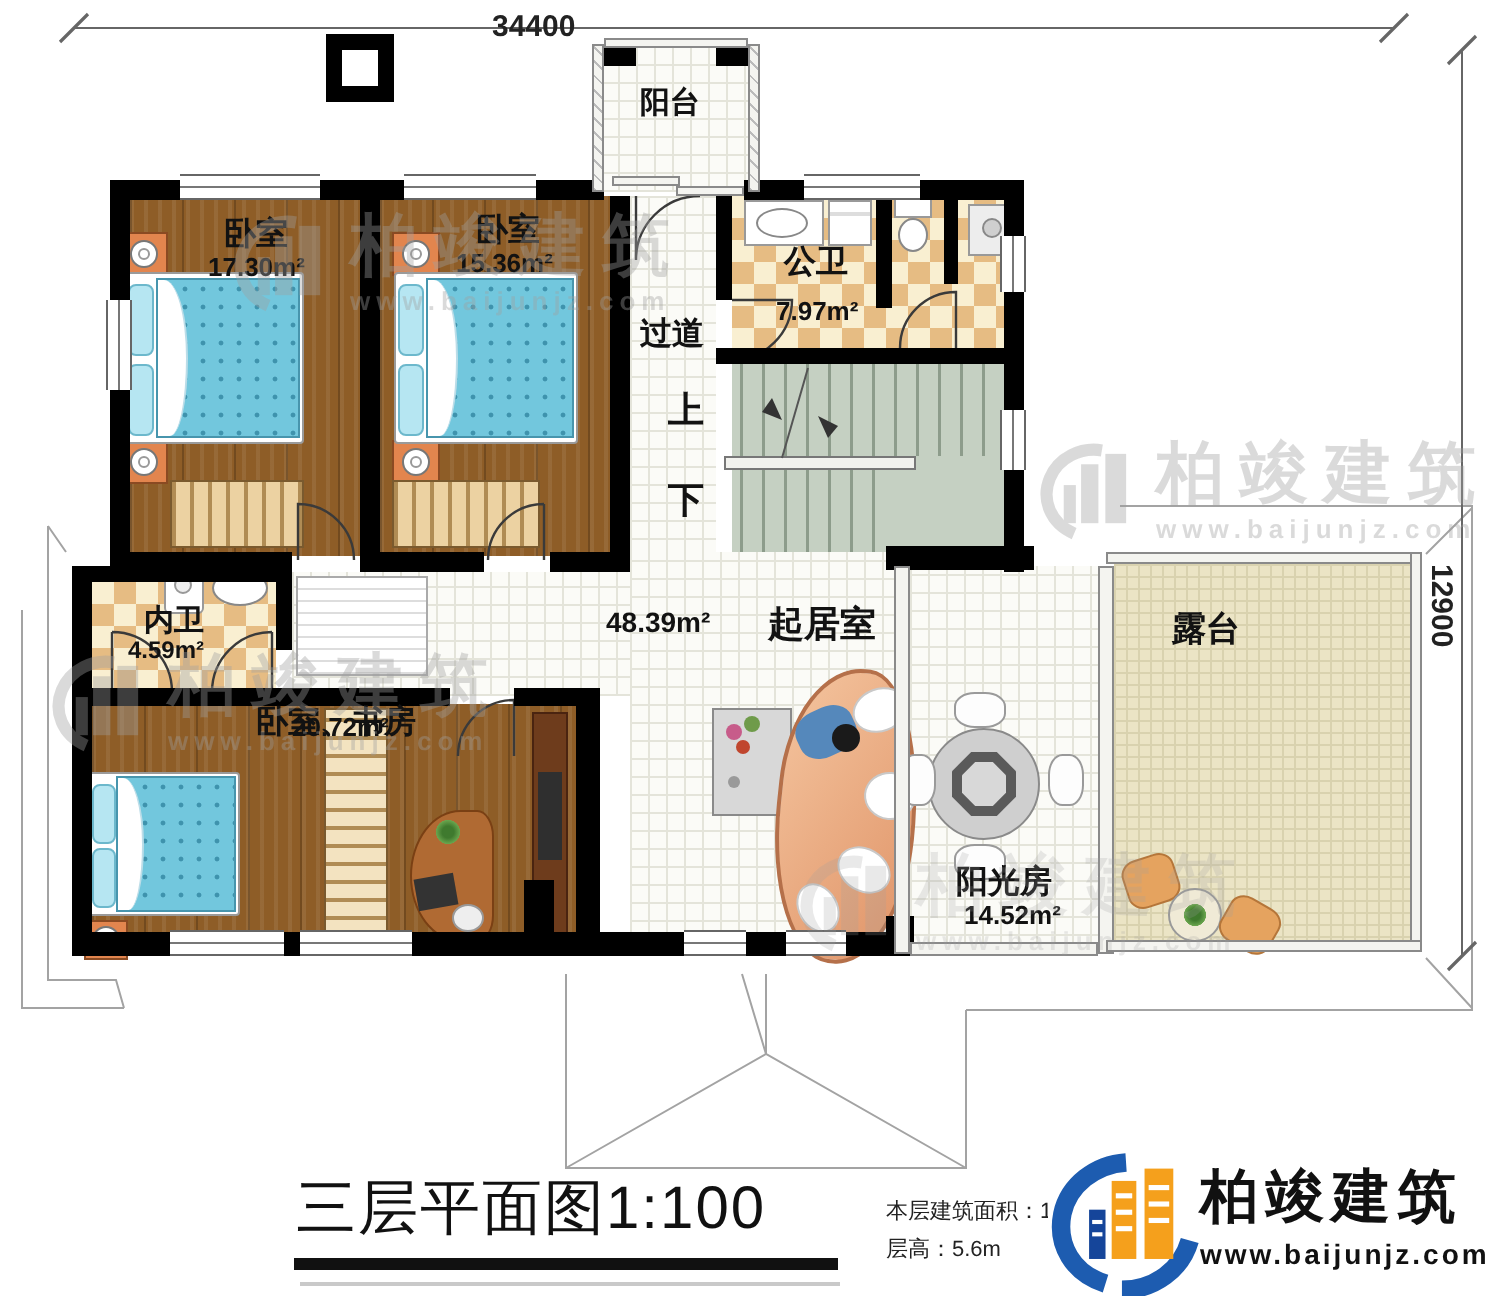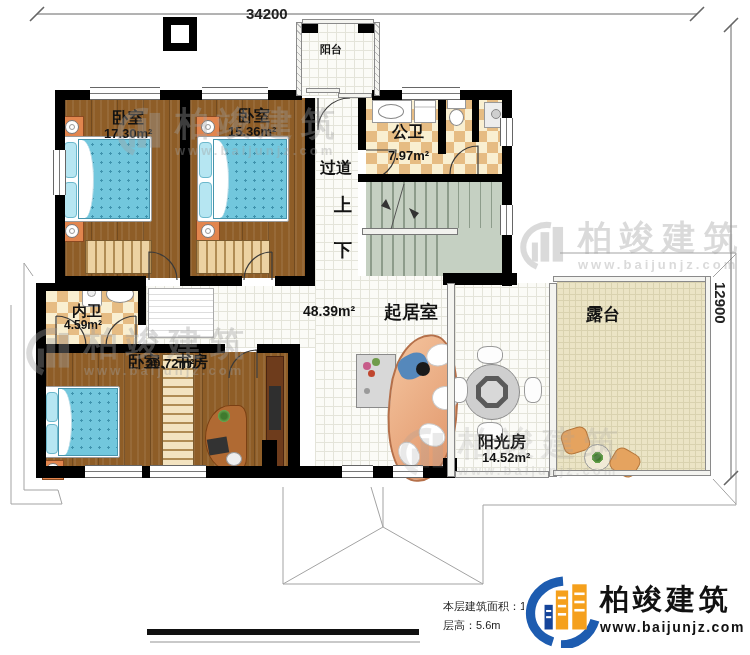--- a/index.html
+++ b/index.html
@@ -309,43 +309,44 @@
       <rect x="26" y="14" width="10" height="34" fill="currentColor"></rect>
       <rect x="40" y="8" width="12" height="40" fill="currentColor"></rect>
       <rect x="16" y="26" width="7" height="22" fill="currentColor"></rect>
     </svg>
     <div>
         <div class="t1">柏竣建筑</div>
          <div class="t2">www.baijunjz.com</div>
       </div>
   </div>
 
-  <div class="lbl" style="left:320px;top:44px;font-size:11px;">阳台</div>
+  <div class="lbl" style="left:320px;top:44px;font-size:15px;">阳台</div>
   <div class="lbl" style="left:112px;top:110px;font-size:16px;">卧室</div>
   <div class="lbl" style="left:104px;top:127px;font-size:13px;">17.30m²</div>
   <div class="lbl" style="left:238px;top:108px;font-size:16px;">卧室</div>
   <div class="lbl" style="left:228px;top:125px;font-size:13px;">15.36m²</div>
   <div class="lbl" style="left:392px;top:124px;font-size:16px;">公卫</div>
   <div class="lbl" style="left:388px;top:149px;font-size:13px;">7.97m²</div>
   <div class="lbl" style="left:320px;top:160px;font-size:16px;">过道</div>
   <div class="lbl" style="left:334px;top:196px;font-size:18px;">上</div>
   <div class="lbl" style="left:334px;top:241px;font-size:18px;">下</div>
   <div class="lbl" style="left:72px;top:303px;font-size:15px;">内卫</div>
   <div class="lbl" style="left:64px;top:319px;font-size:12px;">4.59m²</div>
   <div class="lbl" style="left:128px;top:354px;font-size:16px;">卧室、书房</div>
   <div class="lbl" style="left:146px;top:357px;font-size:13px;">20.72m²</div>
   <div class="lbl" style="left:303px;top:304px;font-size:14px;">48.39m²</div>
   <div class="lbl" style="left:384px;top:303px;font-size:18px;">起居室</div>
   <div class="lbl" style="left:478px;top:434px;font-size:16px;">阳光房</div>
   <div class="lbl" style="left:482px;top:451px;font-size:13px;">14.52m²</div>
   <div class="lbl" style="left:586px;top:306px;font-size:17px;">露台</div>
 
-  <div class="dim" style="left:246px;top:5px;">34200</div>
+  <div class="dim" style="left:246px;top:5px;">34400</div>
   <div class="dim" style="left:712px;top:282px;writing-mode:vertical-rl;">12900</div>
 
+  <div class="title-text">三层平面图1:100</div>
   <div class="title-bar"></div>
   <div class="title-thin"></div>
 
   <div class="info">
     <div><span>本层建筑面积：</span><span>137.2</span></div>
     <div><span>层高：</span><span>5.6m</span></div>
   </div>
 
   <div class="logo">
     <svg width="76" height="74" viewBox="0 0 74 72" style="background:#fff;">

